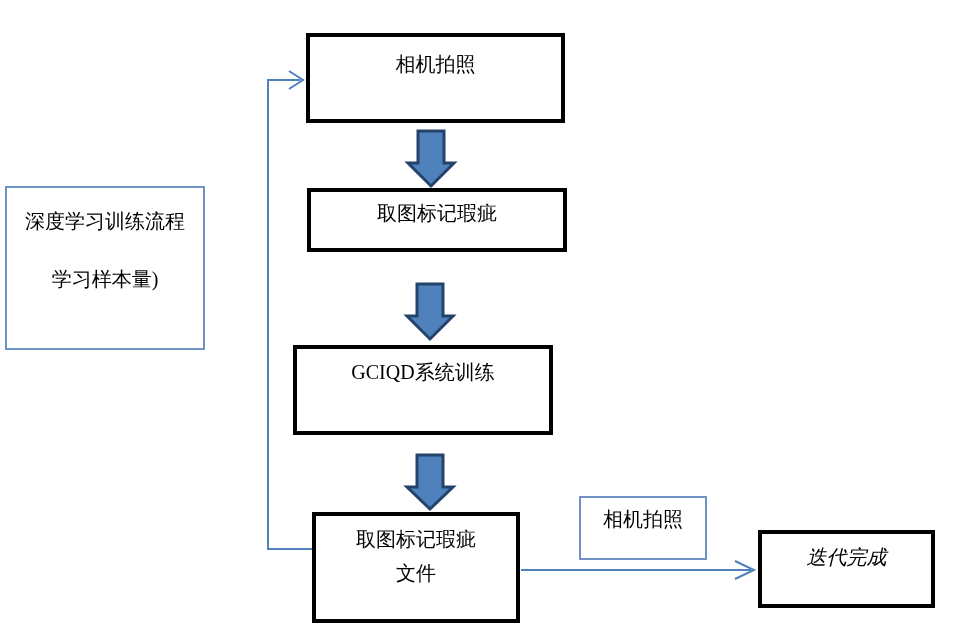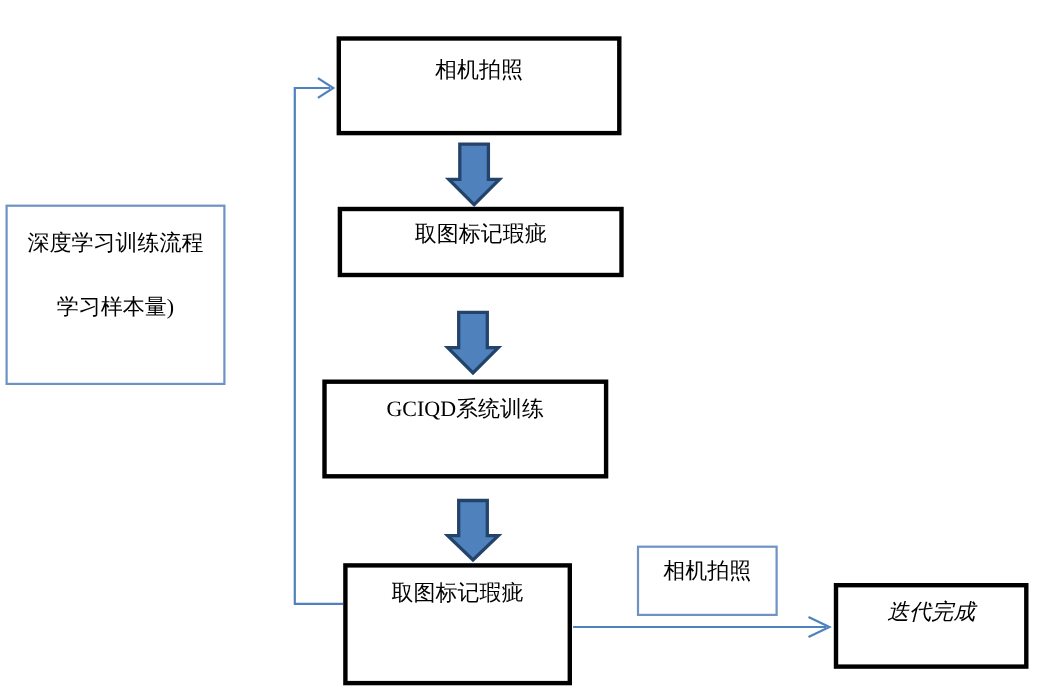--- a/index.html
+++ b/index.html
@@ -78,20 +78,21 @@
   <div class="box black-box node-mark">
     <span>取图标记瑕疵</span>
   </div>
 
   <div class="box black-box node-train">
     <span>GCIQD系统训练</span>
   </div>
 
   <div class="box black-box node-update">
     <div>取图标记瑕疵</div>
+    <div>文件</div>
   </div>
 
   <div class="box blue-box label-expected">
     <span>相机拍照</span>
   </div>
 
   <div class="box black-box node-done">
     <span>迭代完成</span>
   </div>
 

